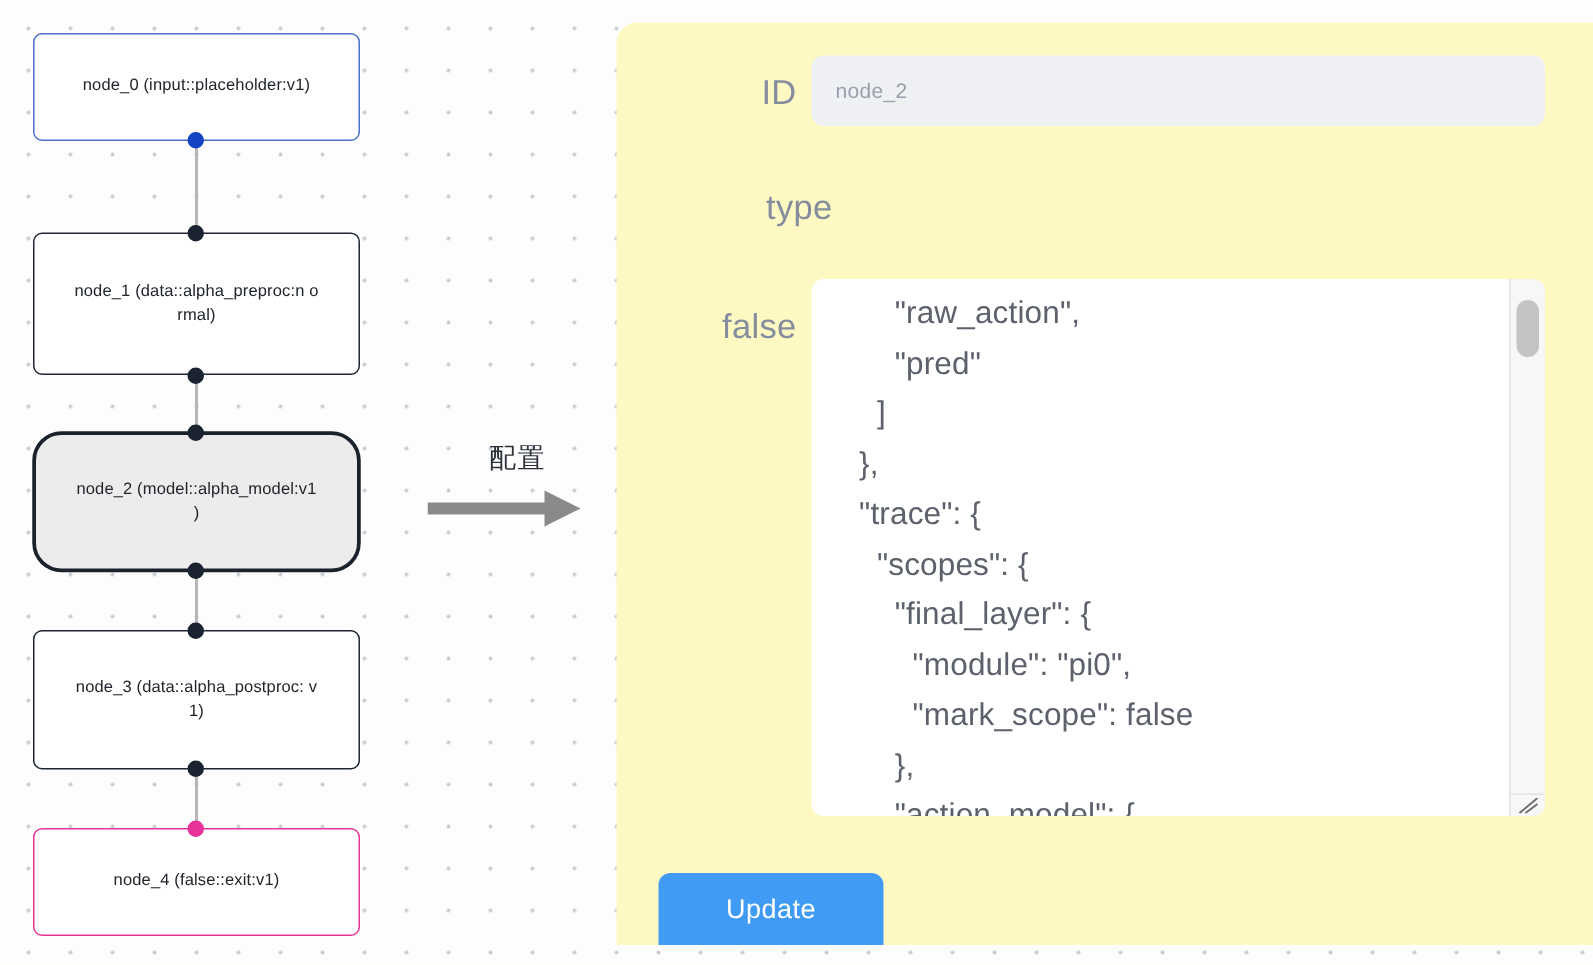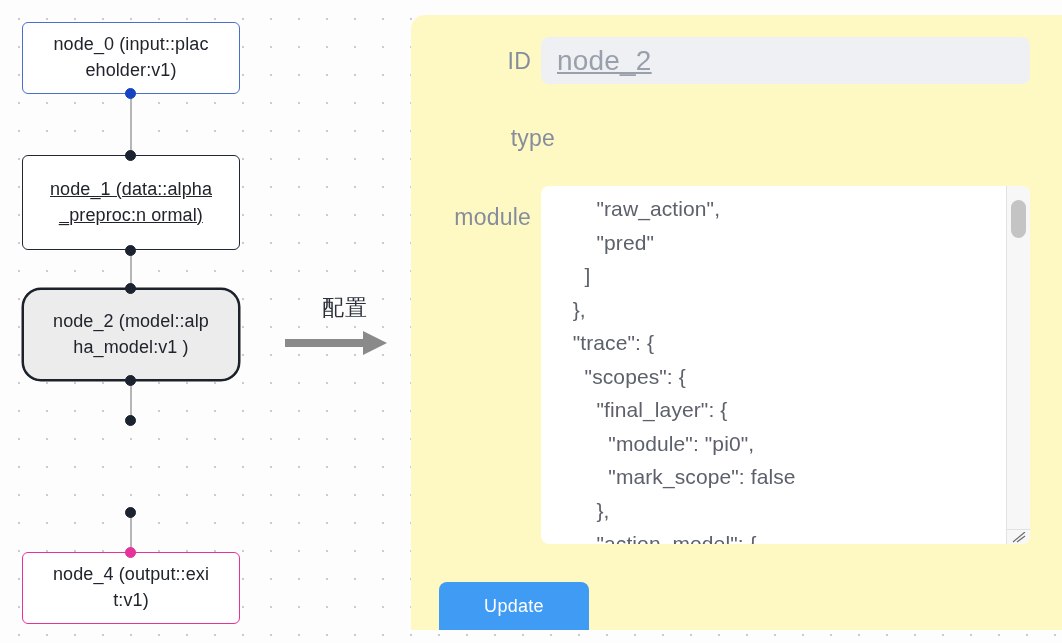--- a/index.html
+++ b/index.html
@@ -32,21 +32,21 @@
   .node {
     position: absolute;
     box-sizing: border-box;
     background: #ffffff;
     border: 1.6px solid #1f2733;
     border-radius: 6px;
     display: flex;
     align-items: center;
     justify-content: center;
     text-align: center;
-    font-size: 18px;
+    font-size: 11px;
     line-height: 1.42;
     color: #20242b;
     padding: 4px 26px;
     letter-spacing: 0.1px;
     word-break: break-all;
   }
   .node .node-text { display: block; width: 100%; }
   .node.is-input  { border-color: #4a6fc9; border-width: 1.4px; }
   .node.is-output { border-color: #e6329a; border-width: 1.7px; }
   .node.is-selected {
@@ -79,21 +79,21 @@
 
   
   #annotation {
     position: absolute;
     left: 285px;
     top: 296px;
     width: 120px;
     z-index: 8;
   }
   #annotation .anno-label {
-    font-size: 22px;
+    font-size: 18px;
     color: #2a2f38;
     text-align: center;
     letter-spacing: 1px;
     font-family: "DejaVu Sans", sans-serif;
     line-height: 1.1;
   }
   #annotation .anno-arrow {
     display: block;
     margin-top: 9px;
   }
@@ -123,26 +123,25 @@
     text-align: right;
     letter-spacing: 0.2px;
     line-height: 1;
   }
   .text-input {
     box-sizing: border-box;
     background: #eef0f4;
     border: none;
     border-radius: 8px;
     color: #9aa0ab;
-    font-size: 28px;
+    font-size: 14px;
     font-family: "Liberation Sans", sans-serif;
     padding: 16px 16px;
     outline: none;
     letter-spacing: 0.2px;
-    text-decoration: underline;
   }
 
   
   #row-id { left: 0px; top: 22px; width: 629px; }
   #row-id .field-label { width: 120px; padding-top: 13px; }
   #row-id .text-input  { margin-left: 10px; width: 489px; height: 47px; line-height: 47px; }
 
   
   #row-type { left: 0px; top: 99px; width: 629px; margin-left: 24px; }
   #row-type .field-label { width: 120px; padding-top: 13px; }
@@ -246,42 +245,47 @@
   <div class="edge" style="left:130px; top:248px; height:44px;"></div>
   <div class="edge" style="left:130px; top:379px; height:45px;"></div>
   <div class="edge" style="left:130px; top:511px; height:45px;"></div>
 
   <div class="node is-input" style="left:22px; top:22px; width:218px; height:72px;">
     <span class="node-text">node_0
 (input::placeholder:v1)</span>
   </div>
   <div class="handle h-blue" style="left:125px; top:88px;"></div>
 
-  <div class="node" style="left:22px; top:155px; width:218px; height:95px;text-decoration:underline;">
+  <div class="node" style="left:22px; top:155px; width:218px; height:95px;">
     <span class="node-text">node_1
 (data::alpha_preproc:n
 ormal)</span>
   </div>
   <div class="handle" style="left:125px; top:150px;"></div>
   <div class="handle" style="left:125px; top:245px;"></div>
 
   <div class="node is-selected" style="left:22px; top:288px; width:218px; height:93px;border-radius:19px;">
     <span class="node-text">node_2
 (model::alpha_model:v1
 )</span>
   </div>
   <div class="handle" style="left:125px; top:283px;"></div>
   <div class="handle" style="left:125px; top:375px;"></div>
 
+  <div class="node" style="left:22px; top:420px; width:218px; height:93px;">
+    <span class="node-text">node_3
+(data::alpha_postproc:
+v1)</span>
+  </div>
   <div class="handle" style="left:125px; top:415px;"></div>
   <div class="handle" style="left:125px; top:507px;"></div>
 
   <div class="node is-output" style="left:22px; top:552px; width:218px; height:72px;">
     <span class="node-text">node_4
-(output::exit:v1)</span>
+(false::exit:v1)</span>
   </div>
   <div class="handle h-pink" style="left:125px; top:547px;"></div>
 
 </div>
 
 <div id="annotation">
   <div class="anno-label">配置</div>
   <svg class="anno-arrow" width="103" height="28" viewBox="0 0 103 28">
     <path d="M0 10 L78 10 L78 2 L102 14 L78 26 L78 18 L0 18 Z" fill="#8a8a8a"></path>
   </svg>
@@ -292,21 +296,21 @@
   <div class="field-row" id="row-id">
     <div class="field-label">ID</div>
     <input class="text-input" type="text" value="node_2" style="">
   </div>
 
   <div class="field-row" id="row-type">
     <div class="field-label">type</div>
   </div>
 
   <div class="field-row" id="row-config">
-    <div class="field-label">module</div>
+    <div class="field-label">false</div>
     <div class="textarea-wrap">
       <div class="textarea-body">        "raw_action",
         "pred"
       ]
     },
     "trace": {
       "scopes": {
         "final_layer": {
           "module": "pi0",
           "mark_scope": false

